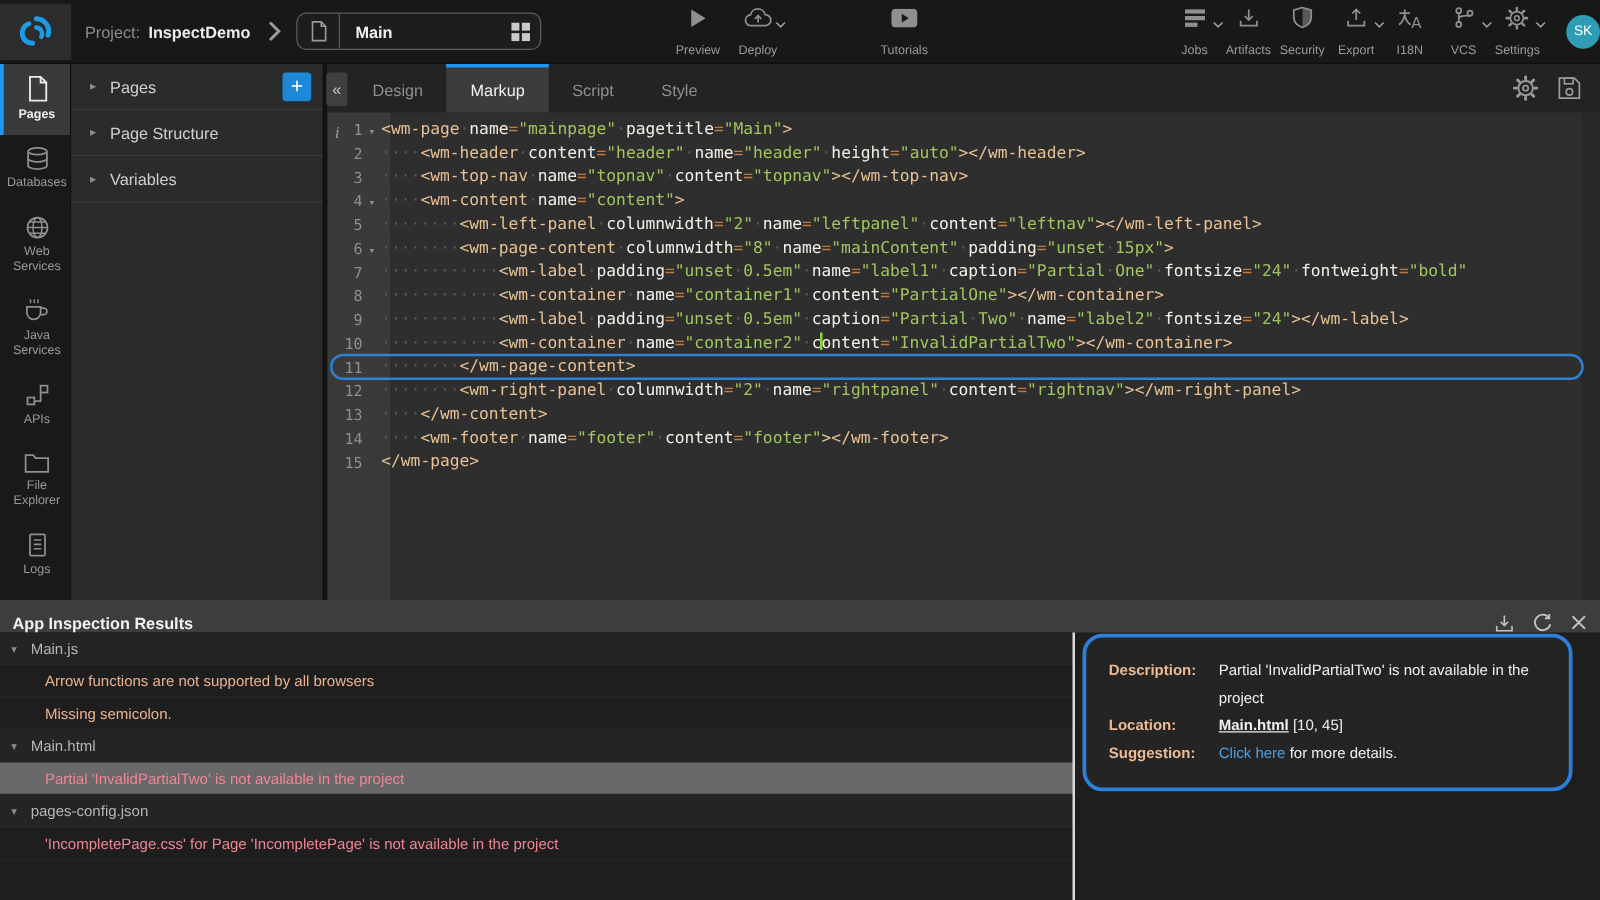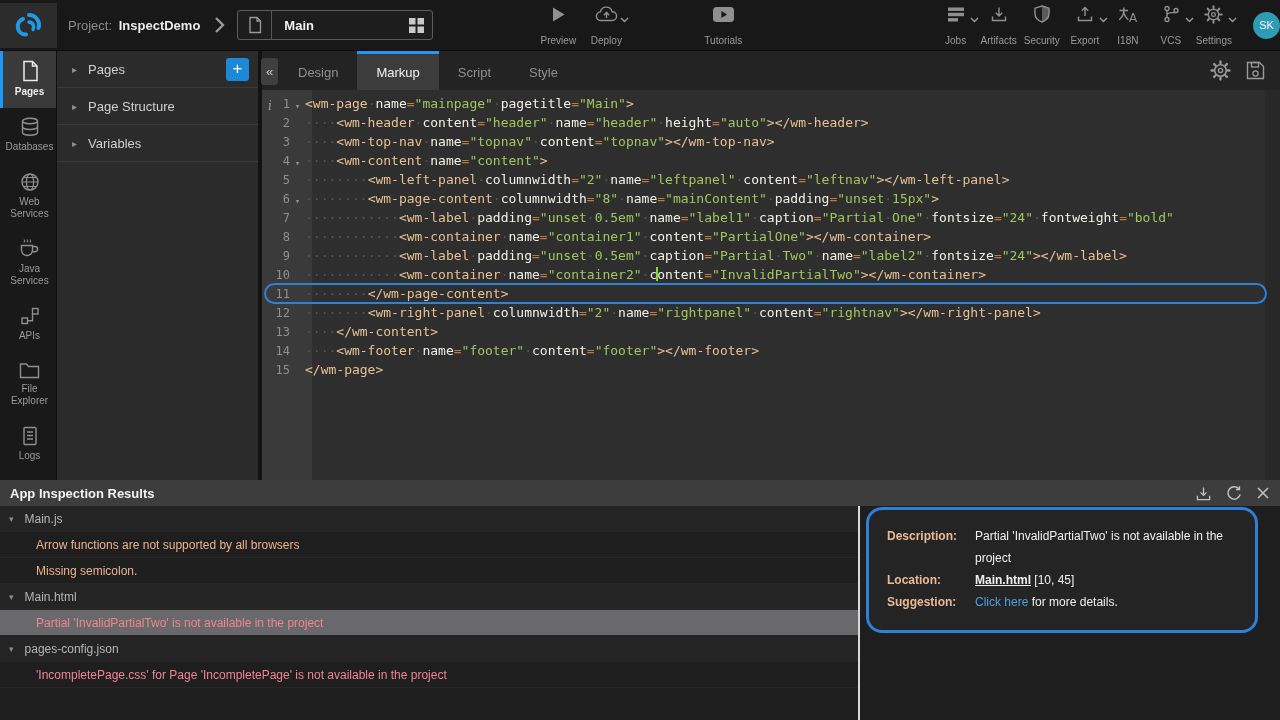--- a/index.html
+++ b/index.html
@@ -7,21 +7,21 @@
   body{background:#1e1e1e;font-family:"Liberation Sans",sans-serif;position:relative}
   svg{display:block}
 
   
   .topbar{height:51px;background:#181818;display:flex;align-items:center;position:relative;z-index:10;border-bottom:1px solid #0d0d0d}
   .logo-box{width:57px;height:45px;background:#2c2c2c;display:flex;align-items:center;justify-content:center;cursor:pointer;flex:none}
   .project{margin-left:11px;font-size:13px;white-space:nowrap}
   .plabel{color:#8b8b8b}
   .pname{color:#ececec;font-weight:bold;margin-left:3px}
   .nav-chevron{margin-left:14px;color:#9a9a9a;cursor:pointer}
-  .page-tab{display:flex;align-items:center;height:30px;border:1px solid #5c5c5c;border-radius:3px;background:#1d1d1d;margin-left:12px;width:196px;cursor:pointer;flex:none}
+  .page-tab{display:flex;align-items:center;height:30px;border:1px solid #5c5c5c;border-radius:8px;background:#1d1d1d;margin-left:12px;width:196px;cursor:pointer;flex:none}
   .pt-icon{width:34px;height:28px;display:flex;align-items:center;justify-content:center;border-right:1px solid #555;color:#9a9a9a}
   .pt-label{flex:1;color:#f2f2f2;font-weight:bold;font-size:13px;padding-left:12px}
   .pt-grid{color:#c9c9c9;margin-right:8px}
   .action{display:flex;flex-direction:column;align-items:center;color:#8f8f8f;min-width:42px;padding:0 3px;position:relative;cursor:pointer}
   .a-icon{height:20px;display:flex;align-items:center}
   .a-label{font-size:10px;margin-top:11px;white-space:nowrap;color:#9a9a9a}
   .a-chev{position:absolute;right:-2px;top:13px;color:#9a9a9a}
   .grp-preview{margin-left:104px;display:flex;gap:6px}
   .grp-tut{margin-left:74px;display:flex}
   .grp-right{margin-left:auto;display:flex;gap:1px;align-items:center;margin-right:8px}
@@ -65,21 +65,21 @@
   .fold{width:15px;color:#8f8f8f;font-size:9px;text-align:center;flex:none;padding-top:3px}
   .txt{white-space:pre;flex:none}
   .cl.wrap .txt{padding-left:78px}
   .tt{color:#e7c193}.ta{color:#f3f1e7}.te{color:#bf7a40}.tv{color:#a2c65e}
   .ws{color:#585858}
   .caret-bar{display:inline-block;width:2px;height:14px;background:#86d92c;vertical-align:-2px;margin:0 -1px}
   .hl-box{position:absolute;left:2px;right:13px;height:21px;border:2px solid #2d82d8;border-radius:11px;z-index:3;pointer-events:none}
 
   
   .bottom{position:absolute;left:0;right:0;bottom:0;height:246px;background:#1e1e1e;z-index:7;display:flex;flex-direction:column}
-  .b-head{height:26px;background:#3d3d3d;display:flex;align-items:center;padding:0 10px;flex:none}
+  .b-head{height:26px;background:#3d3d3d;display:flex;align-items:flex-end;padding:0 10px;flex:none}
   .b-title{color:#f2f2f2;font-size:13px;font-weight:bold}
   .b-icons{margin-left:auto;display:flex;gap:14px;color:#c2c2c2;align-items:center}
   .b-icons span{cursor:pointer}
   .b-body{flex:1;position:relative}
   .b-list{width:860px}
   .b-row{height:26px;display:flex;align-items:center;border-bottom:1px solid #262626;font-size:12px;cursor:pointer}
   .b-row.group{color:#b5b5b5;background:#242424}
   .g-caret{color:#8a8a8a;font-size:9px;margin:0 11px 0 9px}
   .b-row.item{padding-left:36px}
   .b-row.item.warning{color:#ecb28e}

